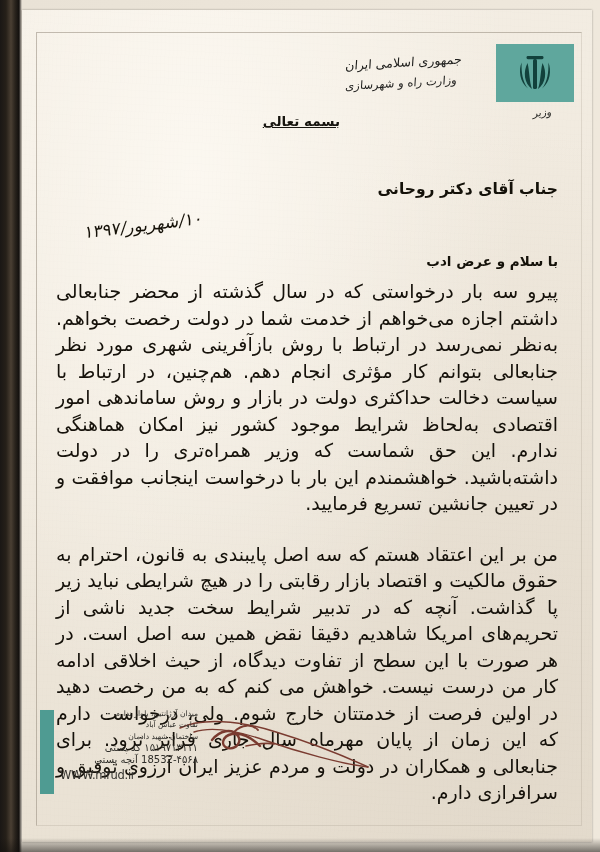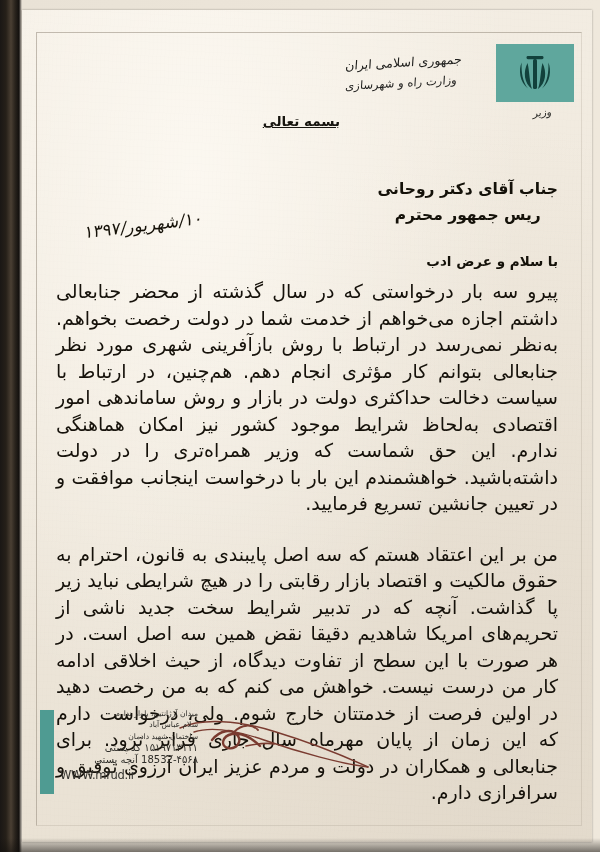--- a/index.html
+++ b/index.html
@@ -307,21 +307,20 @@
         <div class="org-line second">وزارت راه و شهرسازی</div>
       </div>
 
       <div id="minister-label">وزیر</div>
     </div>
 
     <div id="basmala">بسمه تعالی</div>
 
     <div id="addressee">
       <div class="addressee-line">جناب آقای دکتر روحانی</div>
-      <div class="addressee-line">ریس جمهور محترم</div>
     </div>
 
     <div id="hand-date">۱۰/شهریور/۱۳۹۷</div>
 
     <div id="body">
       <p class="salutation">با سلام و عرض ادب</p>
       <p class="para p1">پیرو سه بار درخواستی که در سال گذشته از محضر جنابعالی داشتم اجازه می‌خواهم از خدمت شما در دولت رخصت بخواهم. به‌نظر نمی‌رسد در ارتباط با روش بازآفرینی شهری مورد نظر جنابعالی بتوانم کار مؤثری انجام دهم. هم‌چنین، در ارتباط با سیاست دخالت حداکثری دولت در بازار و روش ساماندهی امور اقتصادی به‌لحاظ شرایط موجود کشور نیز امکان هماهنگی ندارم. این حق شماست که وزیر همراه‌تری را در دولت داشته‌باشید. خواهشمندم این بار با درخواست اینجانب موافقت و در تعیین جانشین تسریع فرمایید.</p>
       <p class="para p2">من بر این اعتقاد هستم که سه اصل پایبندی به قانون، احترام به حقوق مالکیت و اقتصاد بازار رقابتی را در هیچ شرایطی نباید زیر پا گذاشت. آنچه که در تدبیر شرایط سخت جدید ناشی از تحریم‌های امریکا شاهدیم دقیقا نقض همین سه اصل است. در هر صورت با این سطح از تفاوت دیدگاه، از حیث اخلاقی ادامه کار من درست نیست. خواهش می کنم که به من رخصت دهید در اولین فرصت از خدمتتان خارج شوم. ولی، درخواست دارم که این زمان از پایان مهرماه سال جاری فراتر نرود. برای جنابعالی و همکاران در دولت و مردم عزیز ایران آرزوی توفیق و سرافرازی دارم.</p>
     </div>
 
@@ -335,21 +334,21 @@
           <path d="M62 20 C 70 12, 80 12, 86 18" stroke-width="1.8"></path>
           <path d="M74 34 C 84 32, 94 30, 102 32" stroke-width="1.6"></path>
         </g>
       </svg>
     </div>
 
     <div id="footer">
       <div id="footer-bar"></div>
       <div id="footer-lines">
         <div class="footer-line">میدان آرژانتین، بلوار ندارم</div>
-        <div class="footer-line">سلام عباس آباد</div>
+        <div class="footer-line">تفاوت عباس آباد</div>
         <div class="footer-line">ساختمان شهید دادمان</div>
         <div class="footer-line num"><span>۱۵۱۹۷۱۳۱۱۱</span> <span>کد پستی</span></div>
         <div class="footer-line num"><span>18532-۴۵۶۸</span> <span>آنچه پستی</span></div>
         <div id="footer-url">WWW.mrud.ir</div>
       </div>
     </div>
 
   </div>
 
   <div id="bottom-shade"></div>

